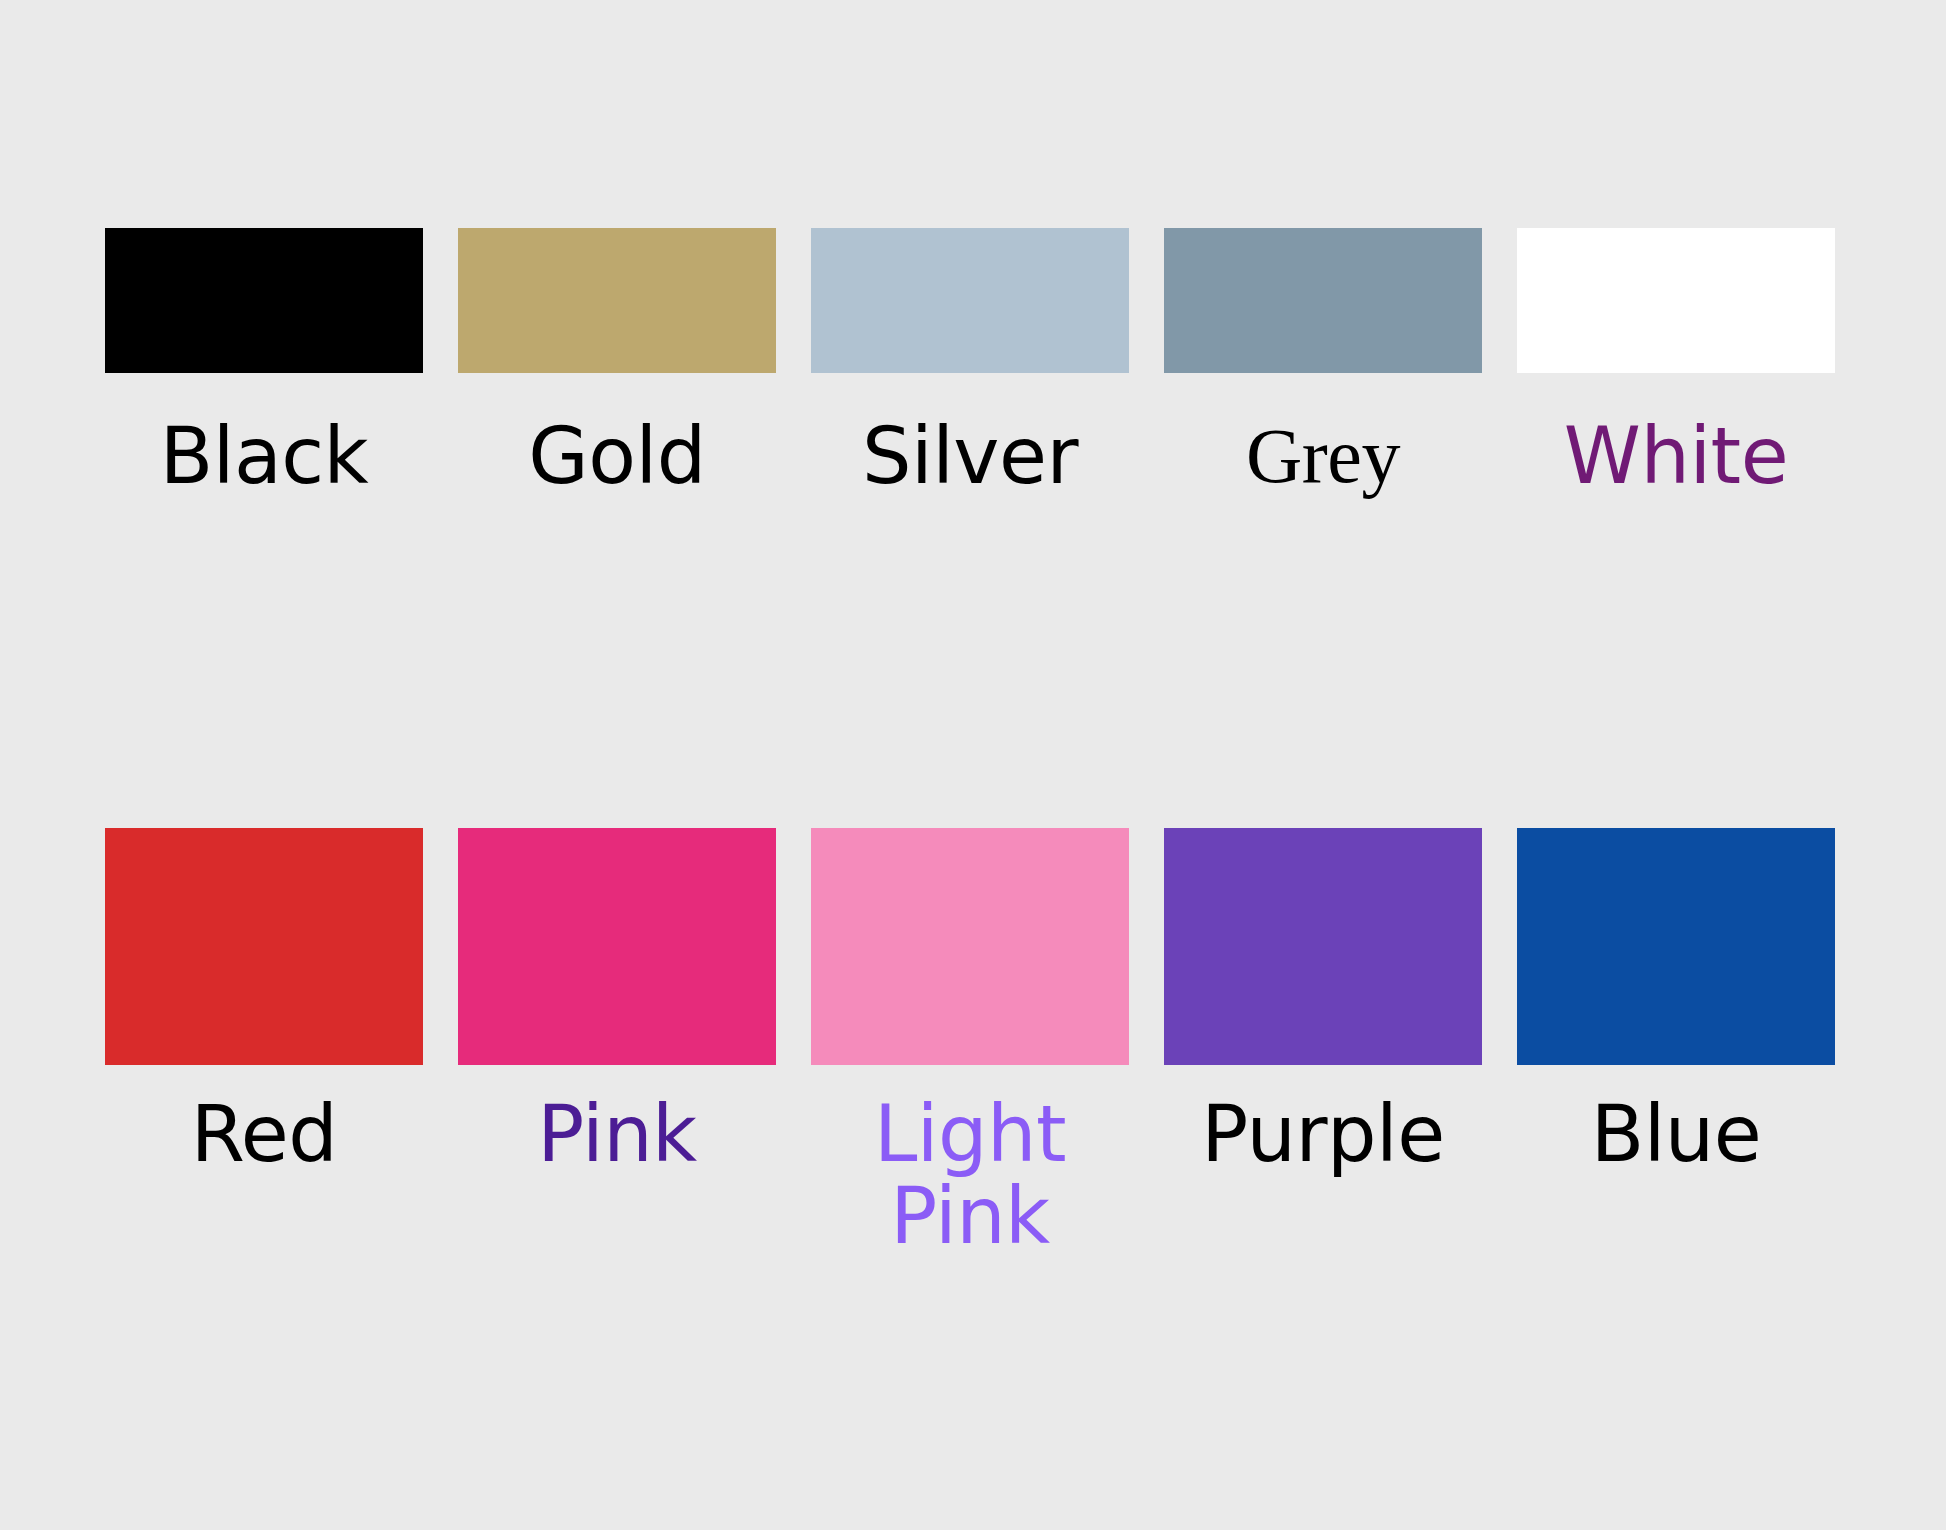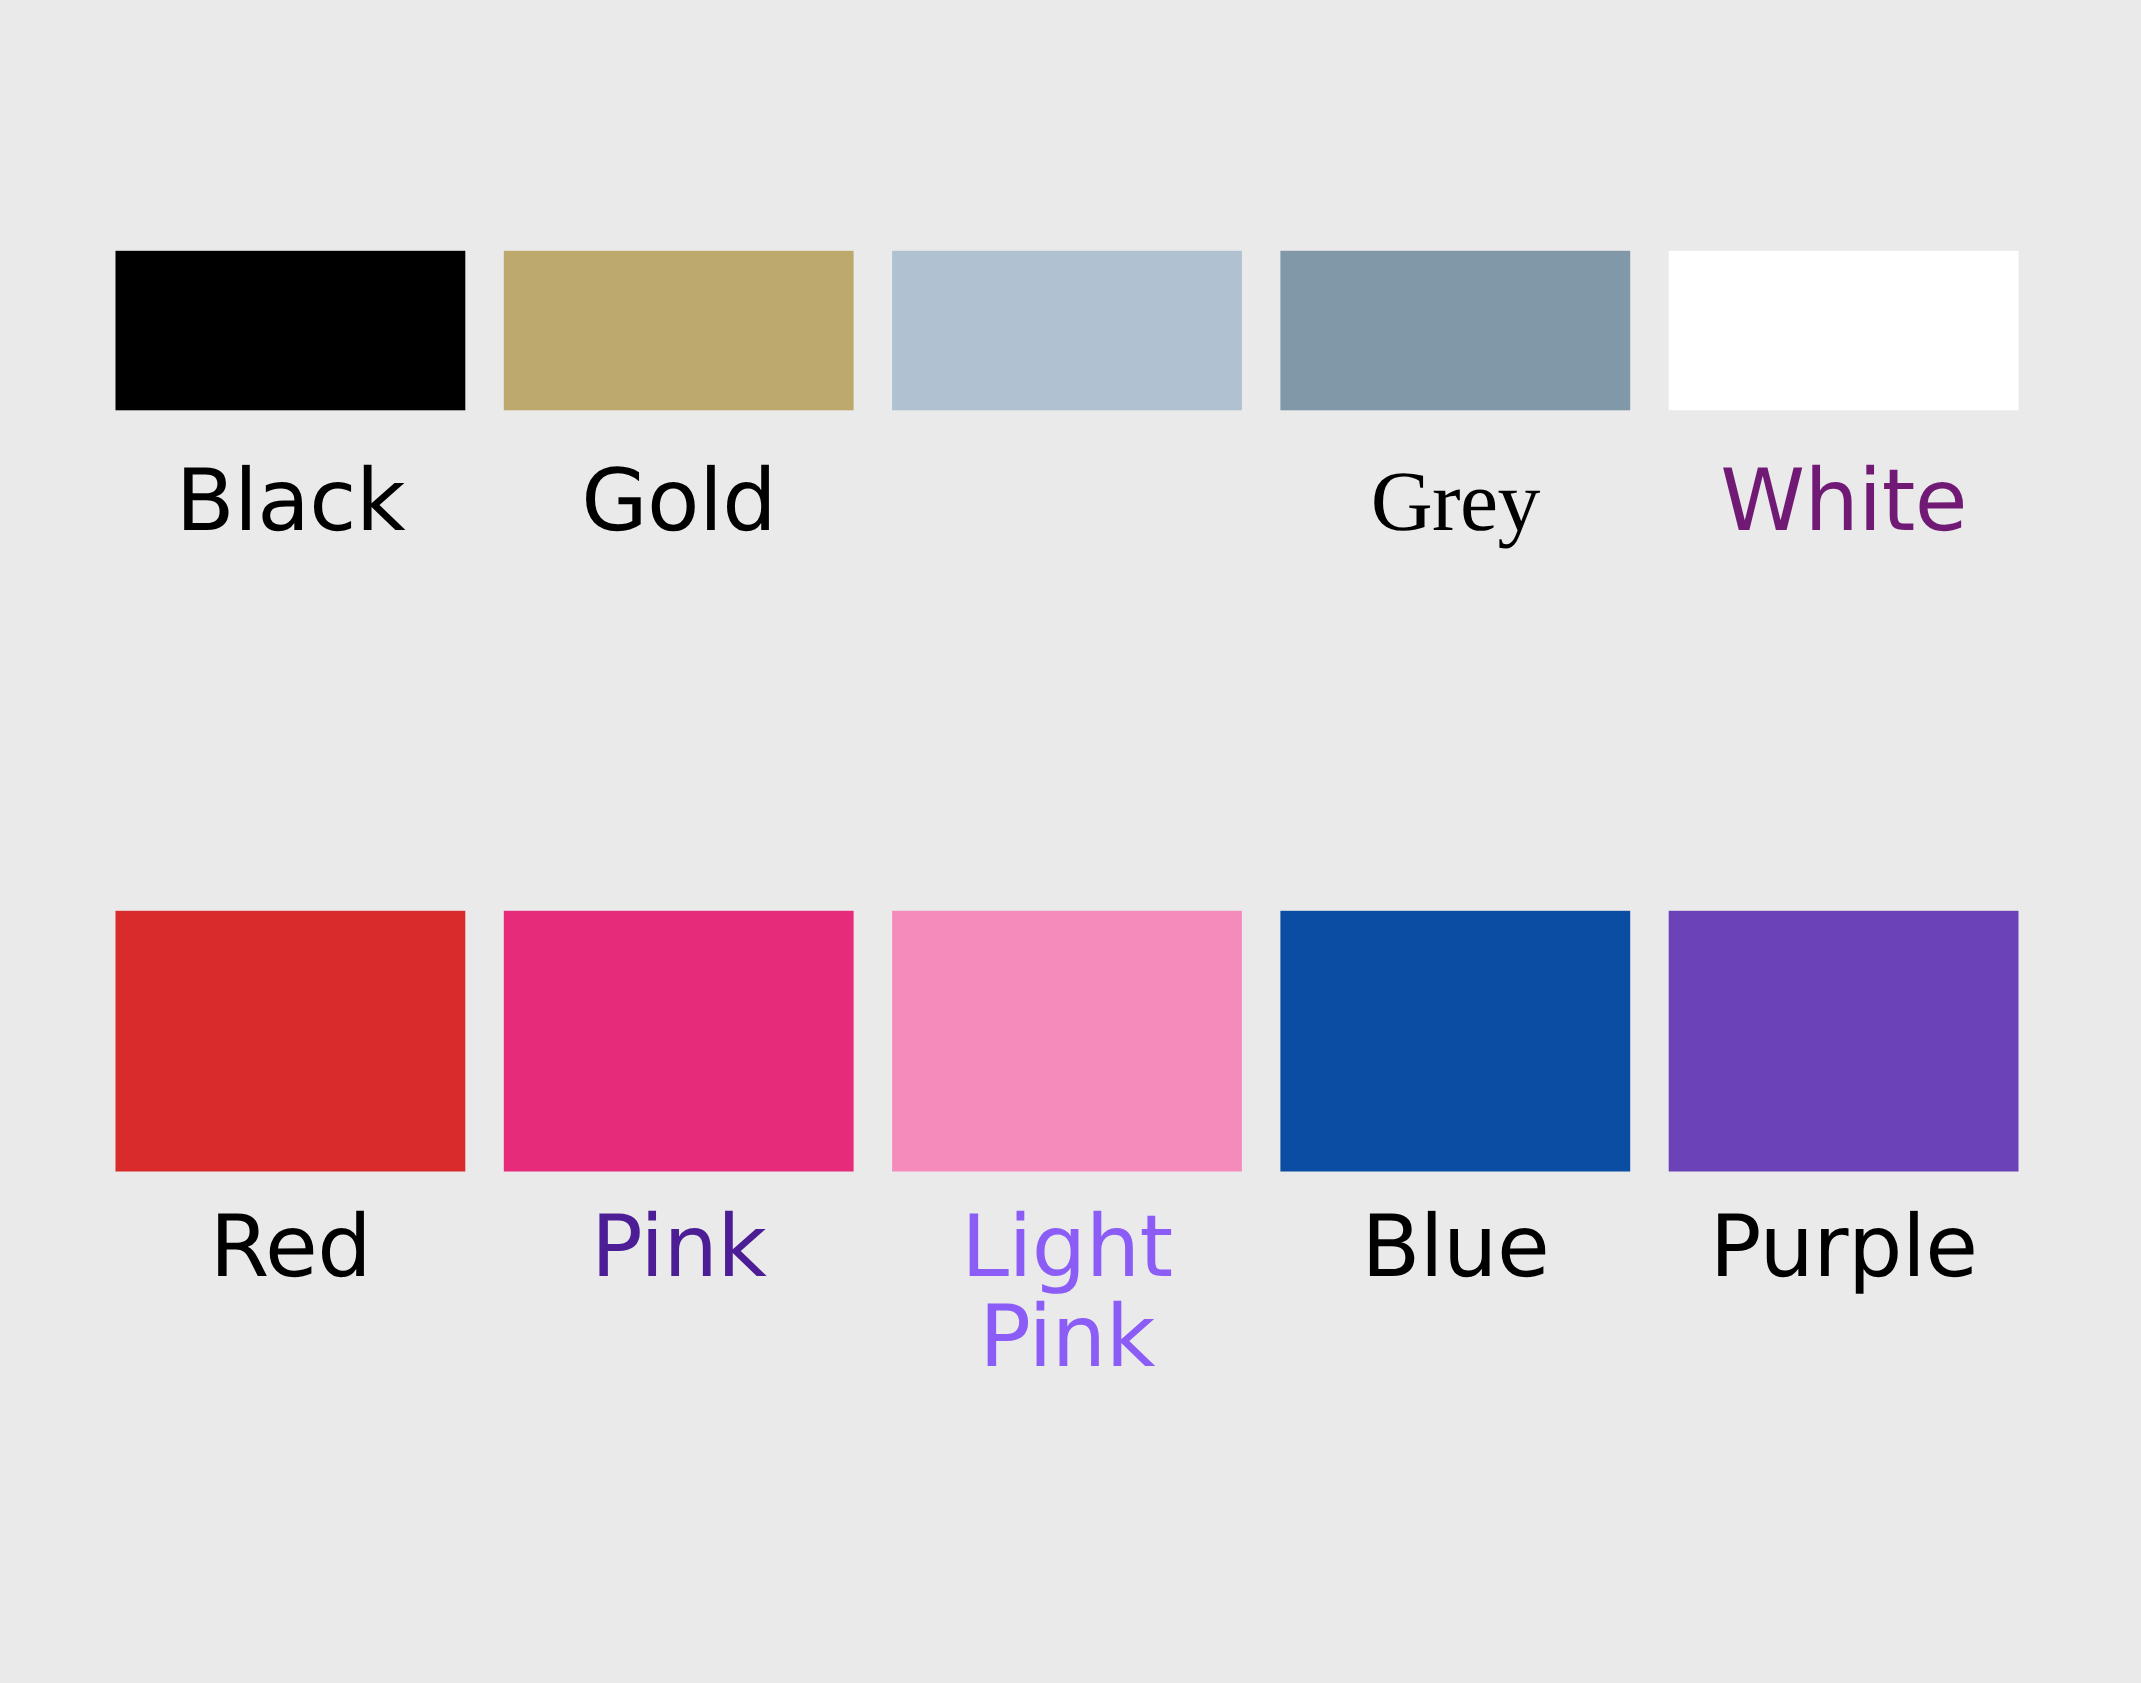--- a/index.html
+++ b/index.html
@@ -87,20 +87,21 @@
       <div class="swatch-label" style="color: rgb(0, 0, 0);">Black</div>
     </div>
 
     <div class="swatch-cell">
       <div class="swatch-chip" style="background-color: rgb(189, 168, 110);"></div>
       <div class="swatch-label" style="color: rgb(0, 0, 0);">Gold</div>
     </div>
 
     <div class="swatch-cell">
       <div class="swatch-chip" style="background-color: rgb(176, 194, 209);"></div>
+      <div class="swatch-label" style="color: rgb(0, 0, 0);">Silver</div>
     </div>
 
     <div class="swatch-cell">
       <div class="swatch-chip" style="background-color: rgb(129, 152, 168);"></div>
       <div class="swatch-label" style="color: rgb(0, 0, 0); font-family: Liberation Serif, serif;">Grey</div>
     </div>
 
     <div class="swatch-cell">
       <div class="swatch-chip" style="background-color: rgb(255, 255, 255);"></div>
       <div class="swatch-label" style="color: #701a75;">White</div>
@@ -119,24 +120,24 @@
       <div class="swatch-chip" style="background-color: rgb(230, 43, 123);"></div>
       <div class="swatch-label" style="color: #4c1d95;">Pink</div>
     </div>
 
     <div class="swatch-cell">
       <div class="swatch-chip" style="background-color: rgb(245, 139, 187);"></div>
       <div class="swatch-label" style="color: #8b5cf6; max-width: 240px; margin-left: auto; margin-right: auto;">Light Pink</div>
     </div>
 
     <div class="swatch-cell">
-      <div class="swatch-chip" style="background-color: rgb(11, 77, 162);"></div>
-      <div class="swatch-label" style="color: rgb(0, 0, 0);">Blue</div>
+      <div class="swatch-chip" style="background-color: rgb(107, 66, 184);"></div>
+      <div class="swatch-label" style="color: rgb(0, 0, 0);">Purple</div>
     </div>
 
     <div class="swatch-cell">
-      <div class="swatch-chip" style="background-color: rgb(107, 66, 184);"></div>
-      <div class="swatch-label" style="color: rgb(0, 0, 0);">Purple</div>
+      <div class="swatch-chip" style="background-color: rgb(11, 77, 162);"></div>
+      <div class="swatch-label" style="color: rgb(0, 0, 0);">Blue</div>
     </div>
 
   </div>
 
 </div>
 
 </body></html>

